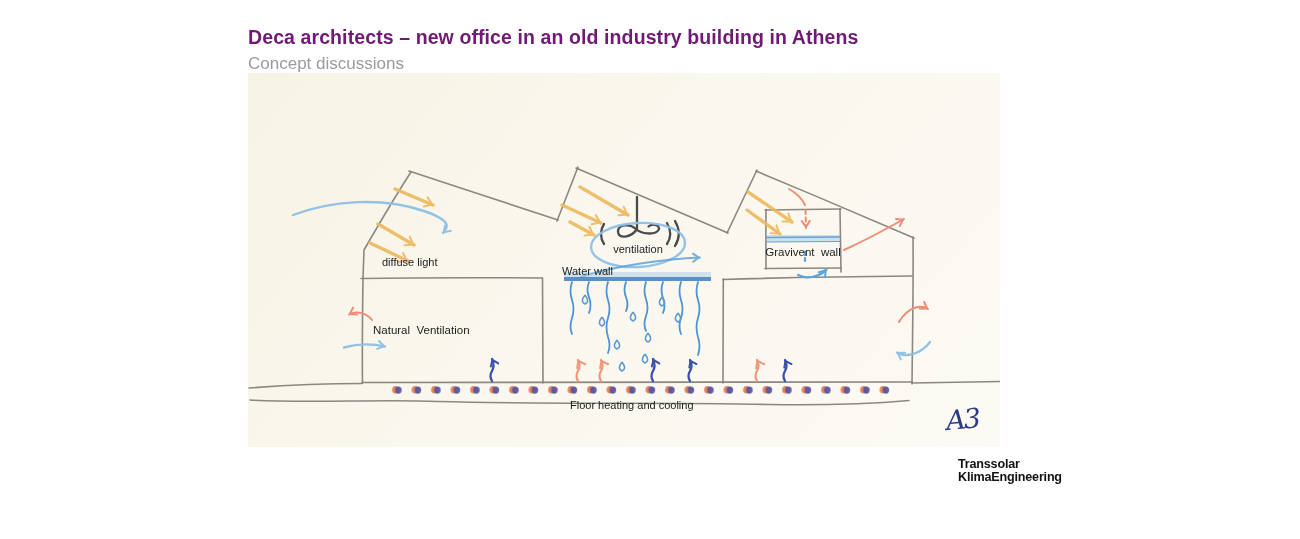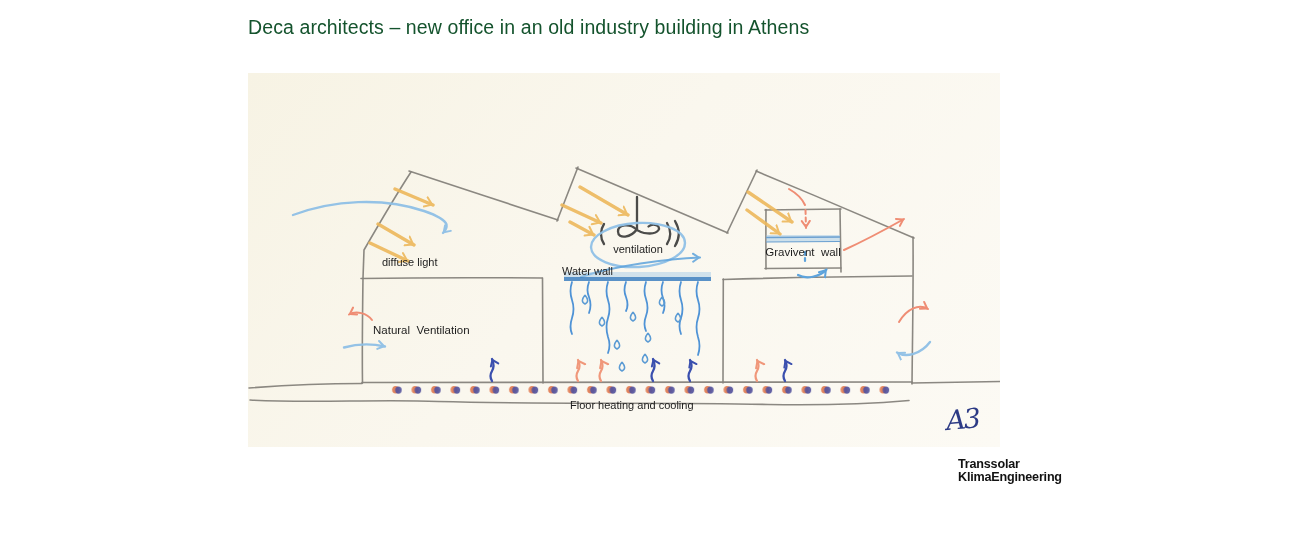--- a/index.html
+++ b/index.html
@@ -1,21 +1,21 @@
 <!DOCTYPE html>
 <html style="--paper: #faf7ee; --pencil: #85827b; --sun_yellow: #edb85c; --sky_blue: #8fc0e6; --water_blue: #4f93d6; --warm_red: #ef8d74; --warm_orange: #f0977a; --ink_navy: #3a4fae; --signature_navy: #2c3a85;"><head>
 <meta charset="utf-8">
 <style>
   html,body{margin:0;padding:0;}
   body{
     width:1300px;height:539px;position:relative;background:#ffffff;
     font-family:"Liberation Sans", sans-serif;overflow:hidden;
   }
   .title-block{position:absolute;left:248px;top:16px;width:760px;}
-  .slide-title{font-size:19.5px;font-weight:normal;color:#14532d;letter-spacing:.1px;}
+  .slide-title{font-size:19.5px;font-weight:bold;color:#701a75;letter-spacing:.1px;margin-top:10px;}
   .slide-subtitle{font-size:17px;color:#9b9b9b;margin-top:5px;}
   .paper{
     position:absolute;left:248px;top:73px;width:752px;height:374px;
     background:linear-gradient(130deg,#f7f3e4 0%,#faf7ee 45%,#fcfaf4 100%);
   }
   .paper svg{display:block;width:752px;height:374px;}
   svg text{white-space:pre;}
   .lbl{font-family:"Liberation Sans",sans-serif;fill:#1d1d1d;}
   .st-pencil{stroke:var(--pencil);stroke-width:1.6;fill:none;stroke-linecap:round;stroke-linejoin:round;opacity:.95;}
   .st-sun{stroke:var(--sun_yellow);stroke-width:3.4;fill:none;stroke-linecap:round;opacity:.9;}
@@ -34,20 +34,21 @@
   .mk-red{stroke:var(--warm_red);}
   .mk{fill:none;stroke-width:2;stroke-linecap:round;stroke-linejoin:round;}
   .logo{position:absolute;left:944px;top:458px;color:#121212;font-weight:bold;
         font-size:12.6px;line-height:12.8px;letter-spacing:-0.2px;margin-left:14px;}
 </style>
 </head>
 <body>
 
 <div class="title-block">
   <div class="slide-title">Deca architects – new office in an old industry building in Athens</div>
+  <div class="slide-subtitle">Concept discussions</div>
 </div>
 
 <div class="paper">
 <svg viewBox="0 0 752 374" xmlns="http://www.w3.org/2000/svg">
   <defs>
     <marker id="mhSun" markerUnits="userSpaceOnUse" markerWidth="16" markerHeight="16" refX="1" refY="0" orient="auto" viewBox="-8 -8 16 16">
       <path class="mk mk-sun" d="M-7,-5 L0,0 L-7,5" stroke-width="3"></path>
     </marker>
     <marker id="mhSky" markerUnits="userSpaceOnUse" markerWidth="14" markerHeight="14" refX="1" refY="0" orient="auto" viewBox="-7 -7 14 14">
       <path class="mk mk-sky" d="M-6,-4 L0,0 L-6,4"></path>

